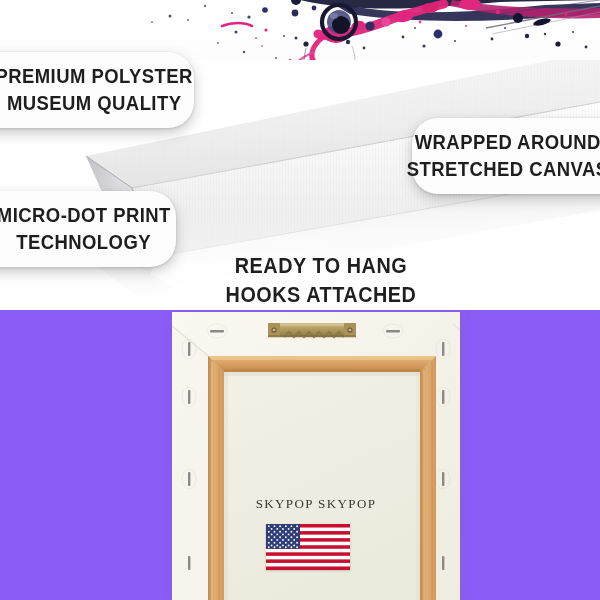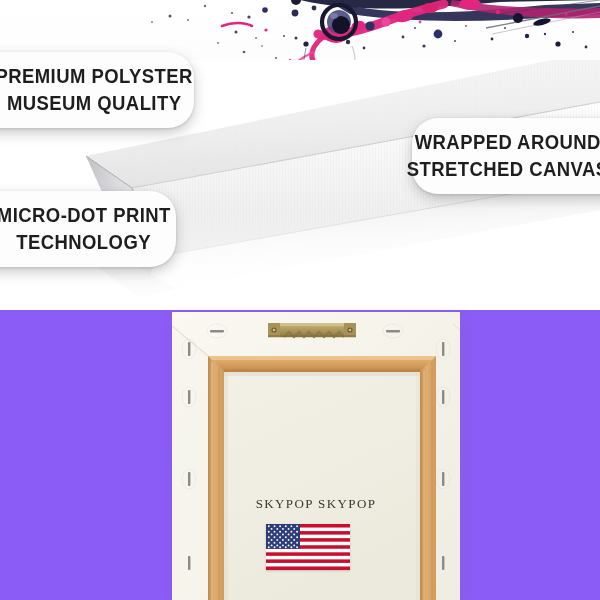--- a/index.html
+++ b/index.html
@@ -291,20 +291,24 @@
   <div class="bubble" id="bubble-wrapped">
     <div class="line">WRAPPED AROUND</div>
     <div class="line">STRETCHED CANVAS</div>
   </div>
 
   <div class="bubble" id="bubble-micro">
     <div class="line">MICRO-DOT PRINT</div>
     <div class="line">TECHNOLOGY</div>
   </div>
 
+  <div class="plain-heading">
+    <div class="line">READY TO HANG</div>
+    <div class="line">HOOKS ATTACHED</div>
+  </div>
 
   <div class="canvas-back">
     <svg class="back-svg" width="288" height="288" viewBox="0 0 288 288">
       <defs>
         <linearGradient id="backCloth" x1="0" y1="0" x2="1" y2="1">
           <stop offset="0%" stop-color="#faf8f1"></stop>
           <stop offset="55%" stop-color="#f4f2e8"></stop>
           <stop offset="100%" stop-color="#efece1"></stop>
         </linearGradient>
         <linearGradient id="innerCloth" x1="0" y1="0" x2="0.4" y2="1">

